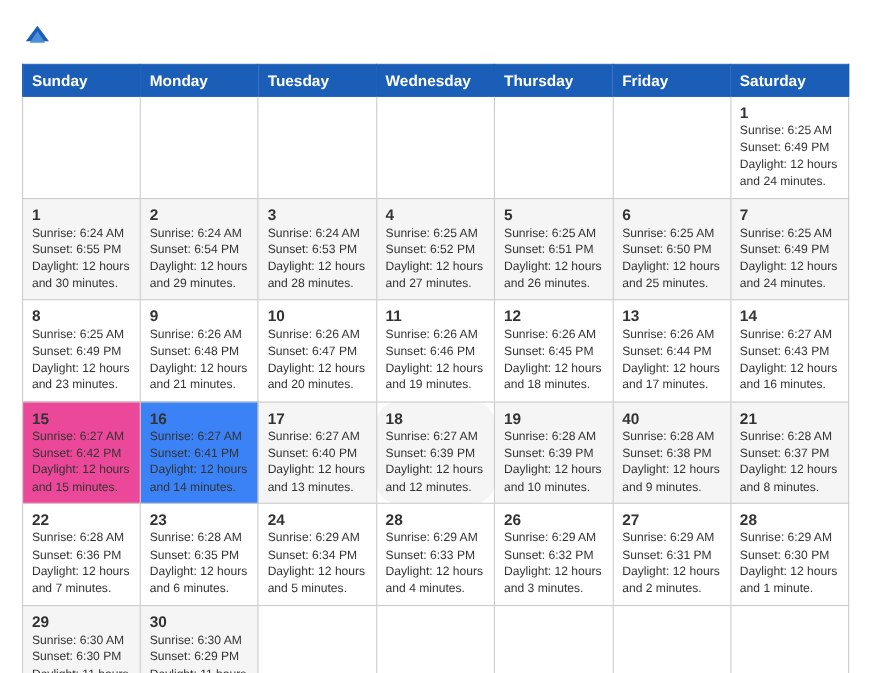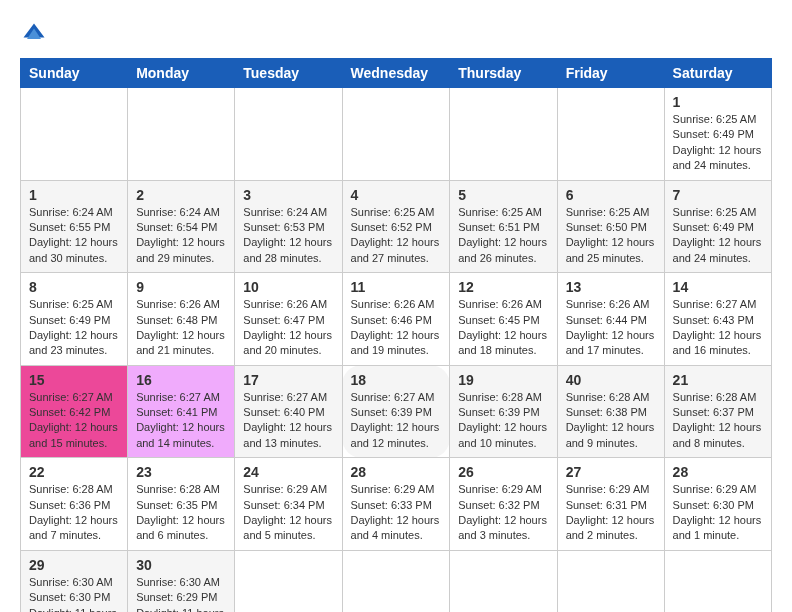--- a/index.html
+++ b/index.html
@@ -190,21 +190,21 @@
         <td style="background: rgb(255, 255, 255);">
           <span class="day-number">14</span>
           <div class="day-info">Sunrise: 6:27 AM<br>Sunset: 6:43 PM<br>Daylight: 12 hours and 16 minutes.</div>
         </td>
       </tr>
       <tr>
         <td style="background: #ec4899;">
           <span class="day-number">15</span>
           <div class="day-info">Sunrise: 6:27 AM<br>Sunset: 6:42 PM<br>Daylight: 12 hours and 15 minutes.</div>
         </td>
-        <td style="background: #f0abfc;">
+        <td style="background: #3b82f6;">
           <span class="day-number">16</span>
           <div class="day-info">Sunrise: 6:27 AM<br>Sunset: 6:41 PM<br>Daylight: 12 hours and 14 minutes.</div>
         </td>
         <td style="background: rgb(245, 245, 245);">
           <span class="day-number">17</span>
           <div class="day-info">Sunrise: 6:27 AM<br>Sunset: 6:40 PM<br>Daylight: 12 hours and 13 minutes.</div>
         </td>
         <td style="background: rgb(245, 245, 245); border-radius: 20px;">
           <span class="day-number">18</span>
           <div class="day-info">Sunrise: 6:27 AM<br>Sunset: 6:39 PM<br>Daylight: 12 hours and 12 minutes.</div>

